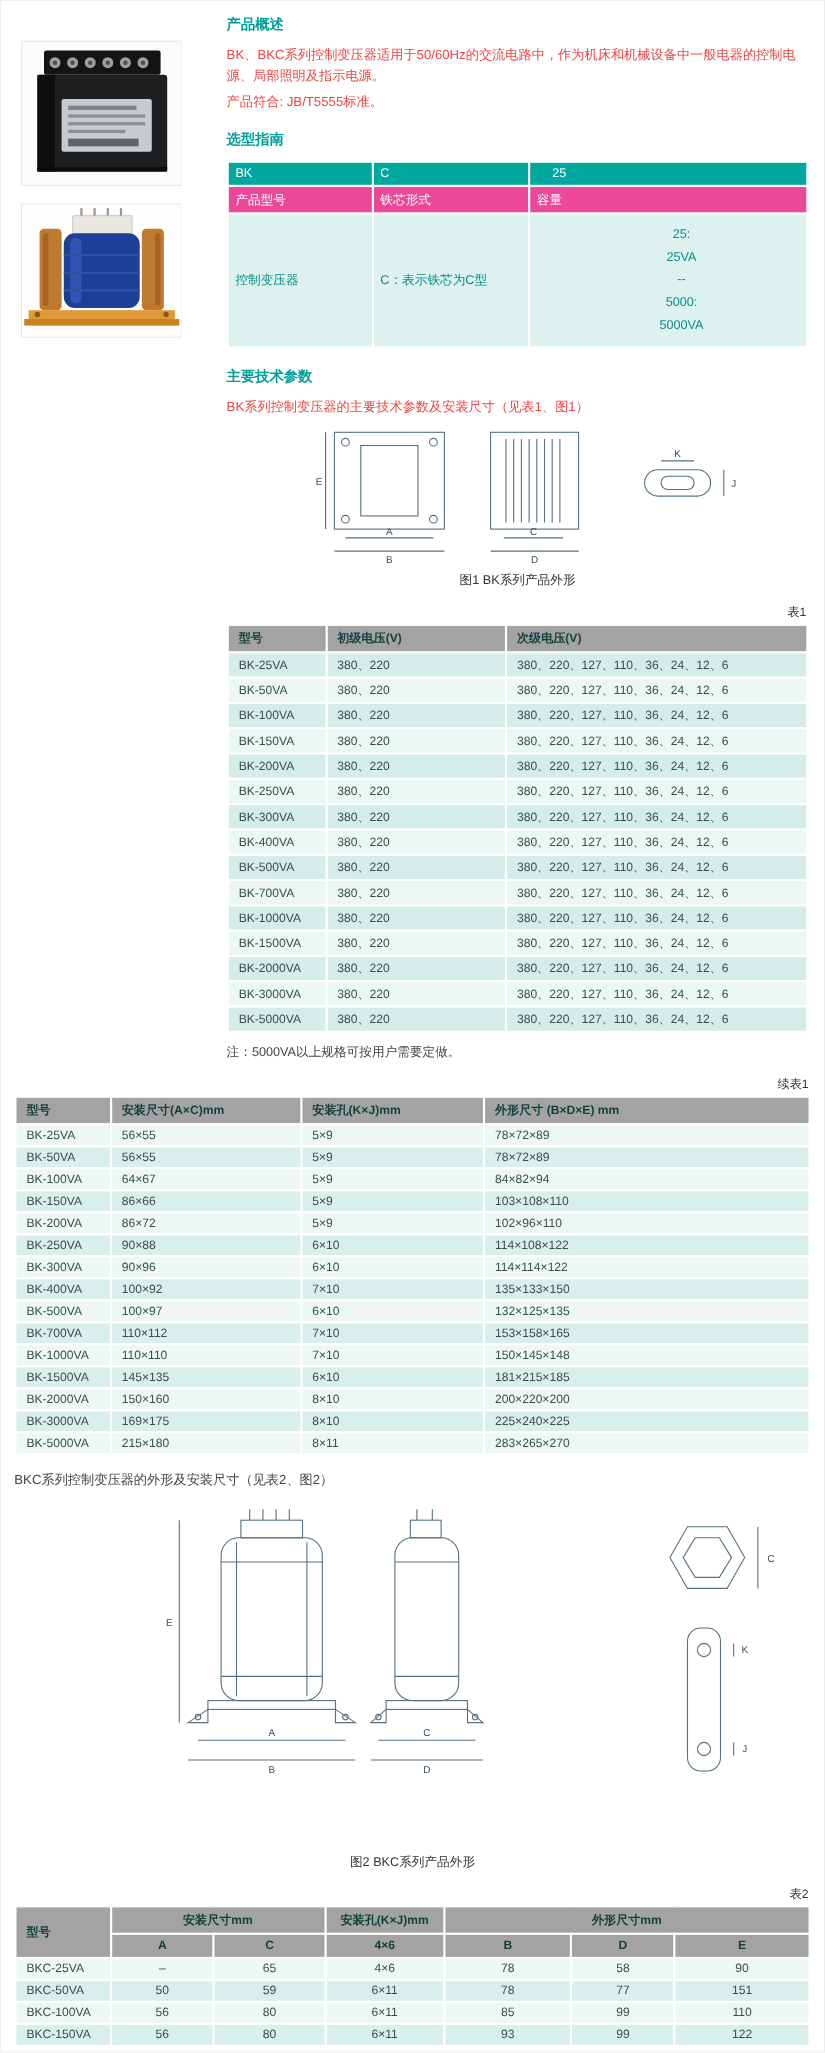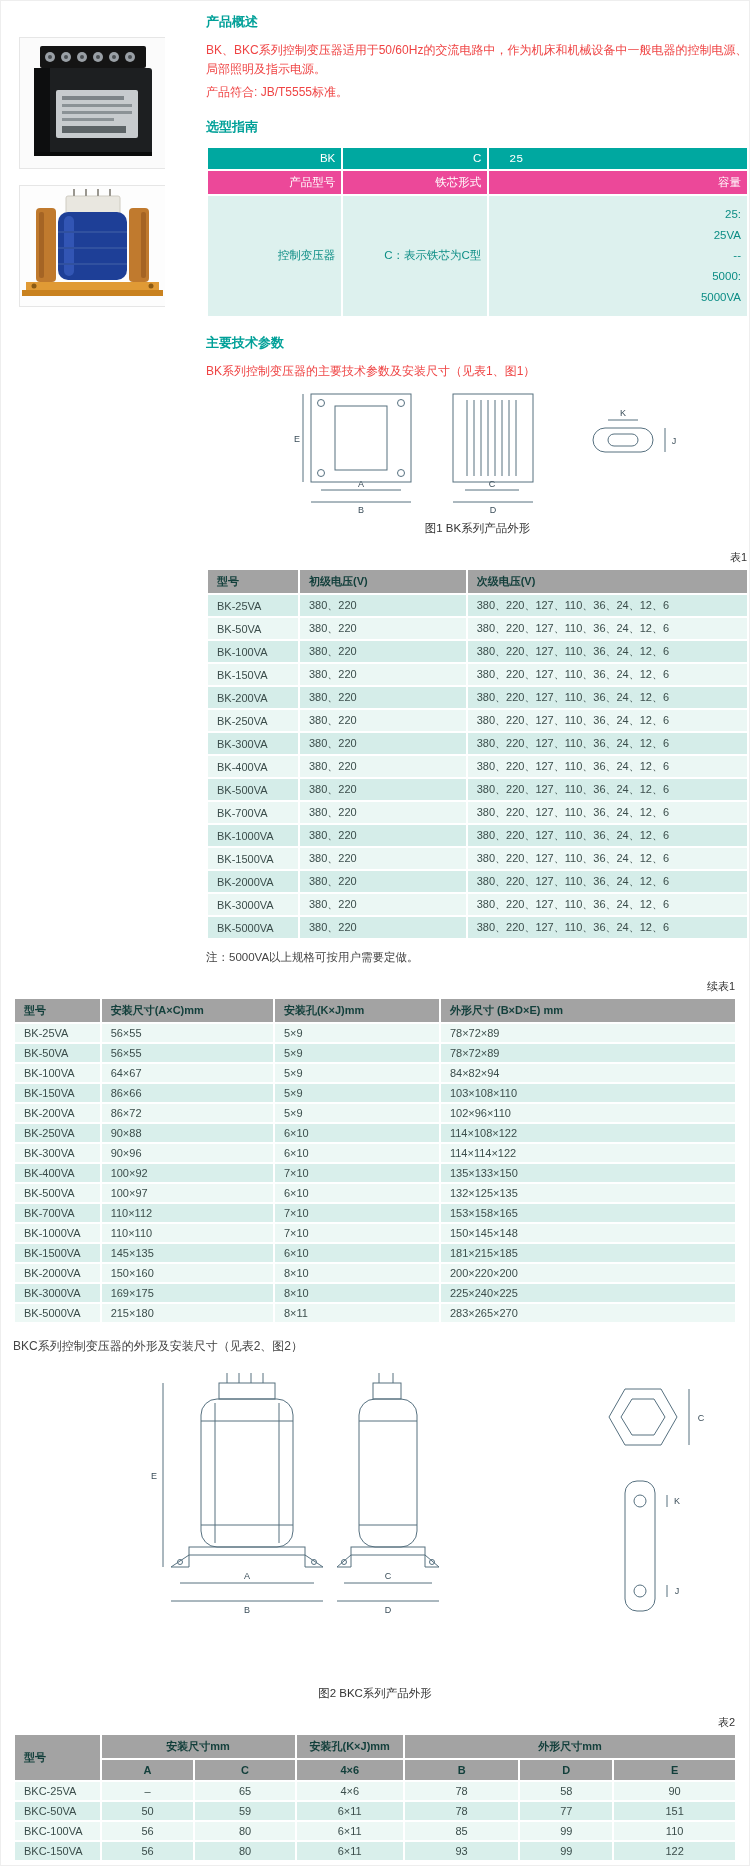--- a/index.html
+++ b/index.html
@@ -1,30 +1,30 @@
 <!DOCTYPE html>
 <html><head>
 <meta charset="utf-8">
 <style>
   html,body{margin:0;padding:0;}
   body{width:750px;min-height:1866px;background:#ffffff;font-family:"Liberation Sans","DejaVu Sans",sans-serif;font-size:12px;color:#444;position:relative;border:1px solid #eeeeee;box-sizing:border-box;}
   .photos{position:absolute;left:18px;top:36px;width:146px;}
   .photo{margin-bottom:16px;border:1px solid #e6e6e6;background:#fdfdfd;}
   .photo svg{display:block;}
-  .content{margin-left:205px;padding-top:12px;}
+  .content{margin-left:205px;margin-right:14px;padding-top:12px;}
   .sec-title{color:#00a098;font-size:13px;font-weight:bold;margin:0 0 10px;}
   .mt{margin-top:16px;}
   .body-text{color:#ef4444;line-height:1.55;margin:0 0 5px;}
   .sel-table{width:100%;border-collapse:collapse;margin:6px 0 8px;}
-  .sel-table td{border:2px solid #ffffff;text-align:right;padding:4px 6px;font-size:11.5px;}
+  .sel-table td{border:2px solid #ffffff;text-align:left;padding:4px 6px;font-size:11.5px;}
   .sel-r1 td{background:#00a8a0;color:#ffffff;}
   .sel-r2 td{background:#ec4899;color:#ffffff;}
   .sel-r3 td{background:#ddf1ee;color:#0c8d85;height:112px;}
-  td.cell-leftpad{text-align:left;padding-left:20px;font-family:Liberation Mono, monospace;}
-  td.cell-multi{white-space:pre-line;text-align:right;padding-left:30px;line-height:1.8;vertical-align:middle;}
+  td.cell-leftpad{text-align:left;padding-left:20px;}
+  td.cell-multi{white-space:pre-line;text-align:center;padding-left:30px;line-height:1.8;vertical-align:middle;}
   .tbl{width:100%;border-collapse:collapse;font-size:11px;}
   .tbl th{background:#a3a3a3;color:#123f3b;font-weight:bold;border:2px solid #ffffff;padding:4px 9px;text-align:left;}
   .tbl td{border:2px solid #ffffff;padding:3px 9px;color:#3b4d4b;}
   .t1 tbody tr:nth-child(odd) td{background:#d5ede9;}
   .t1 tbody tr:nth-child(even) td{background:#ebf7f4;}
   .t1b tbody tr:nth-child(odd) td{background:#edf8f5;}
   .t1b tbody tr:nth-child(even) td{background:#d9efeb;}
   .t2 th,.t2 td{text-align:center;}
   .t2 td:first-child,.t2 th.th-model{text-align:left;}
   .t2 tbody tr:nth-child(odd) td{background:#edf8f5;}

